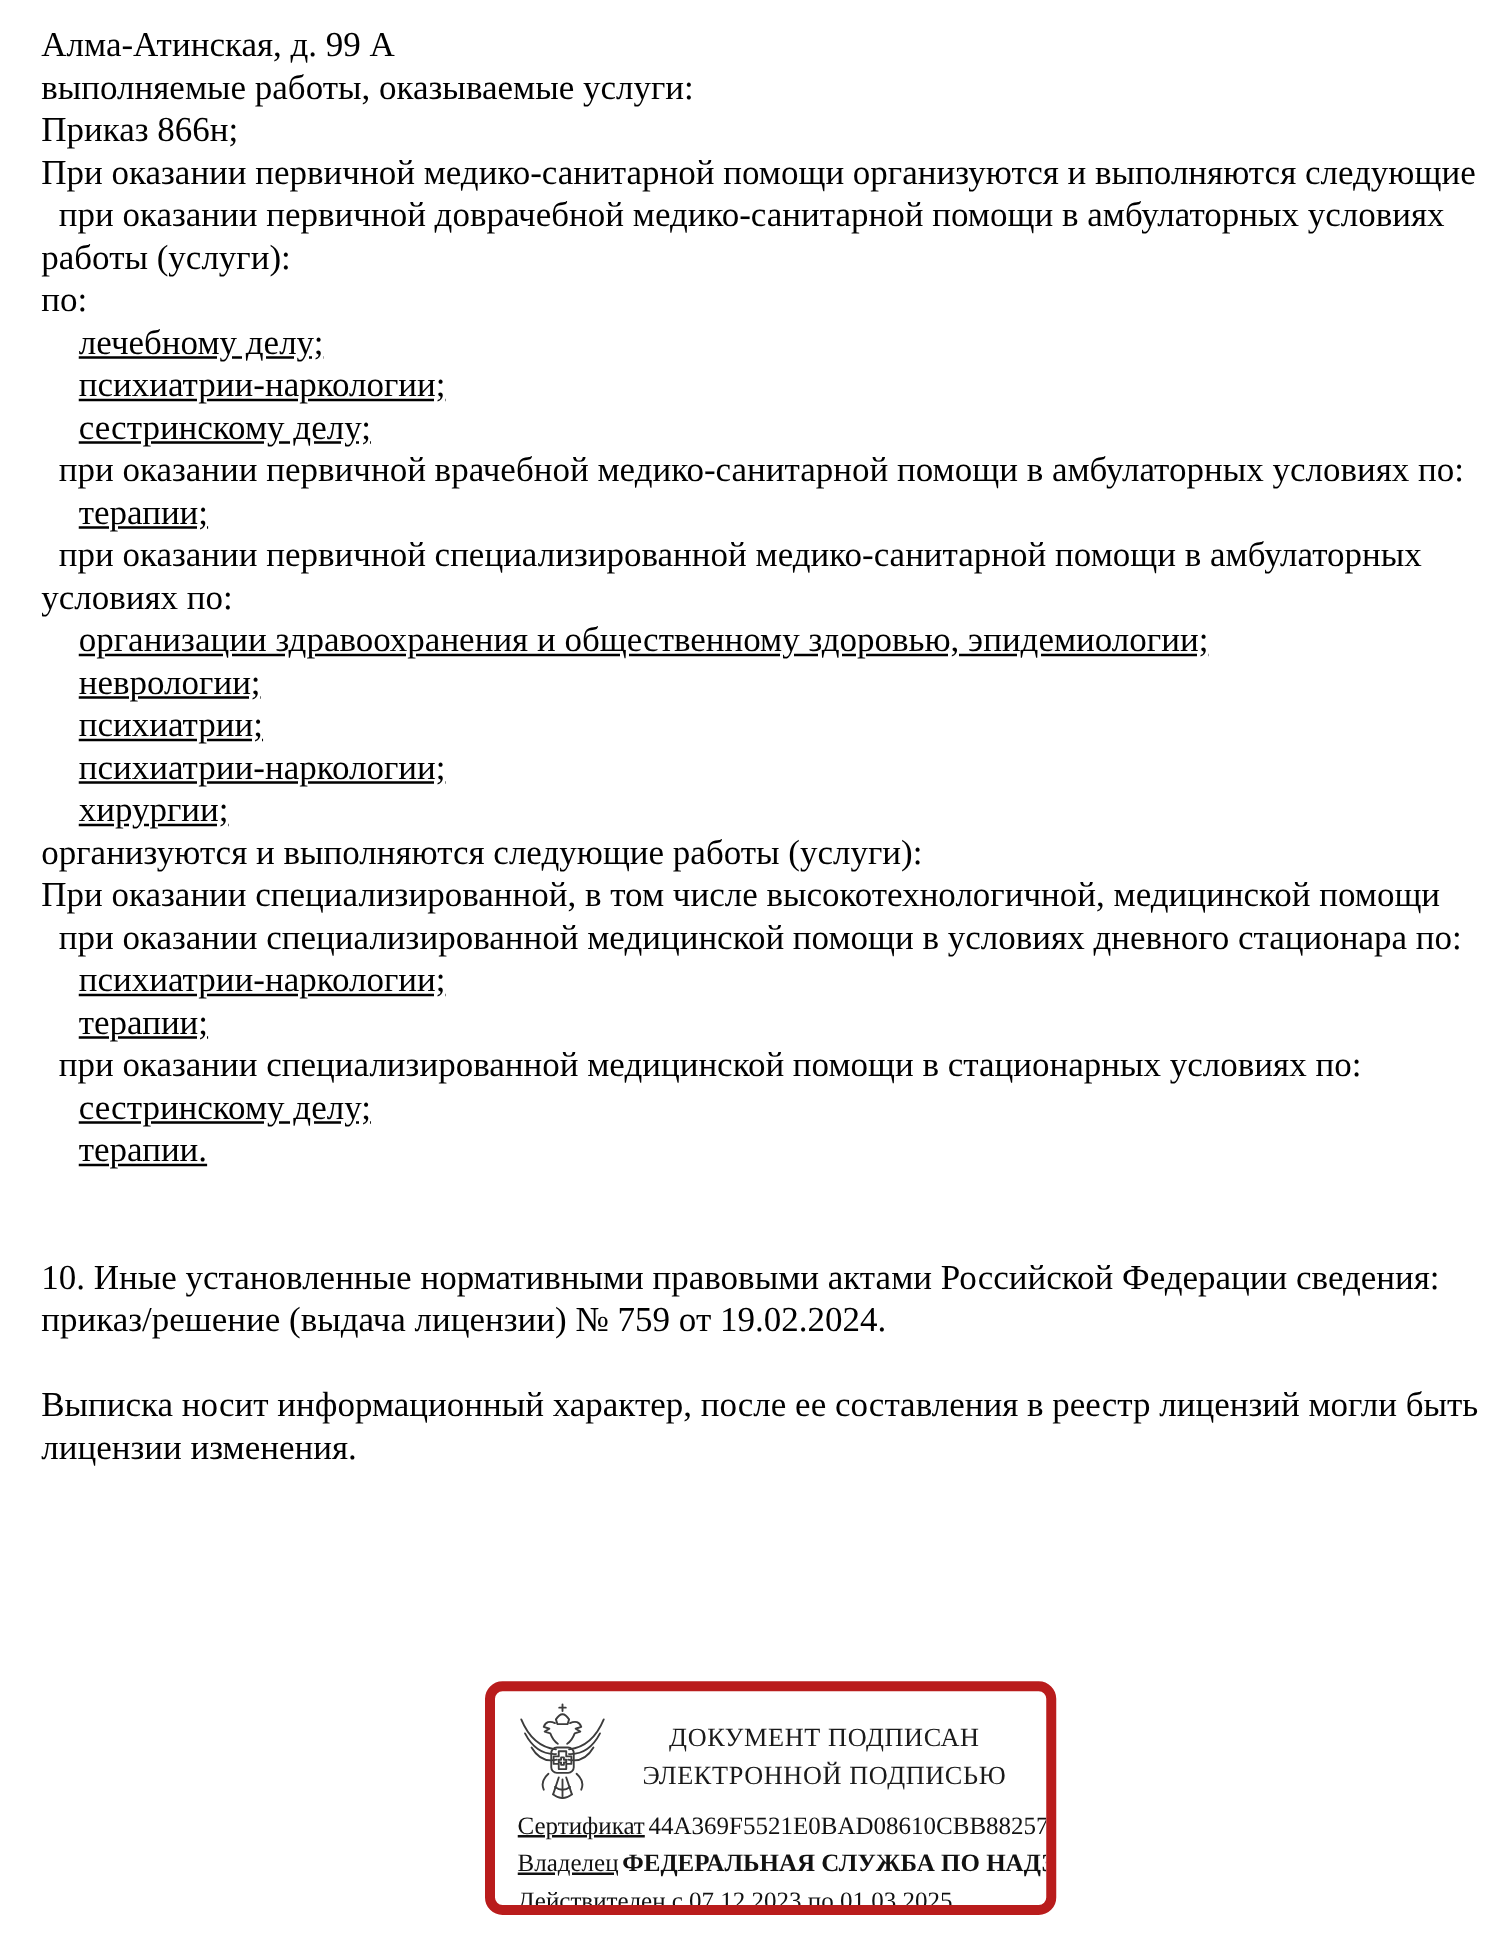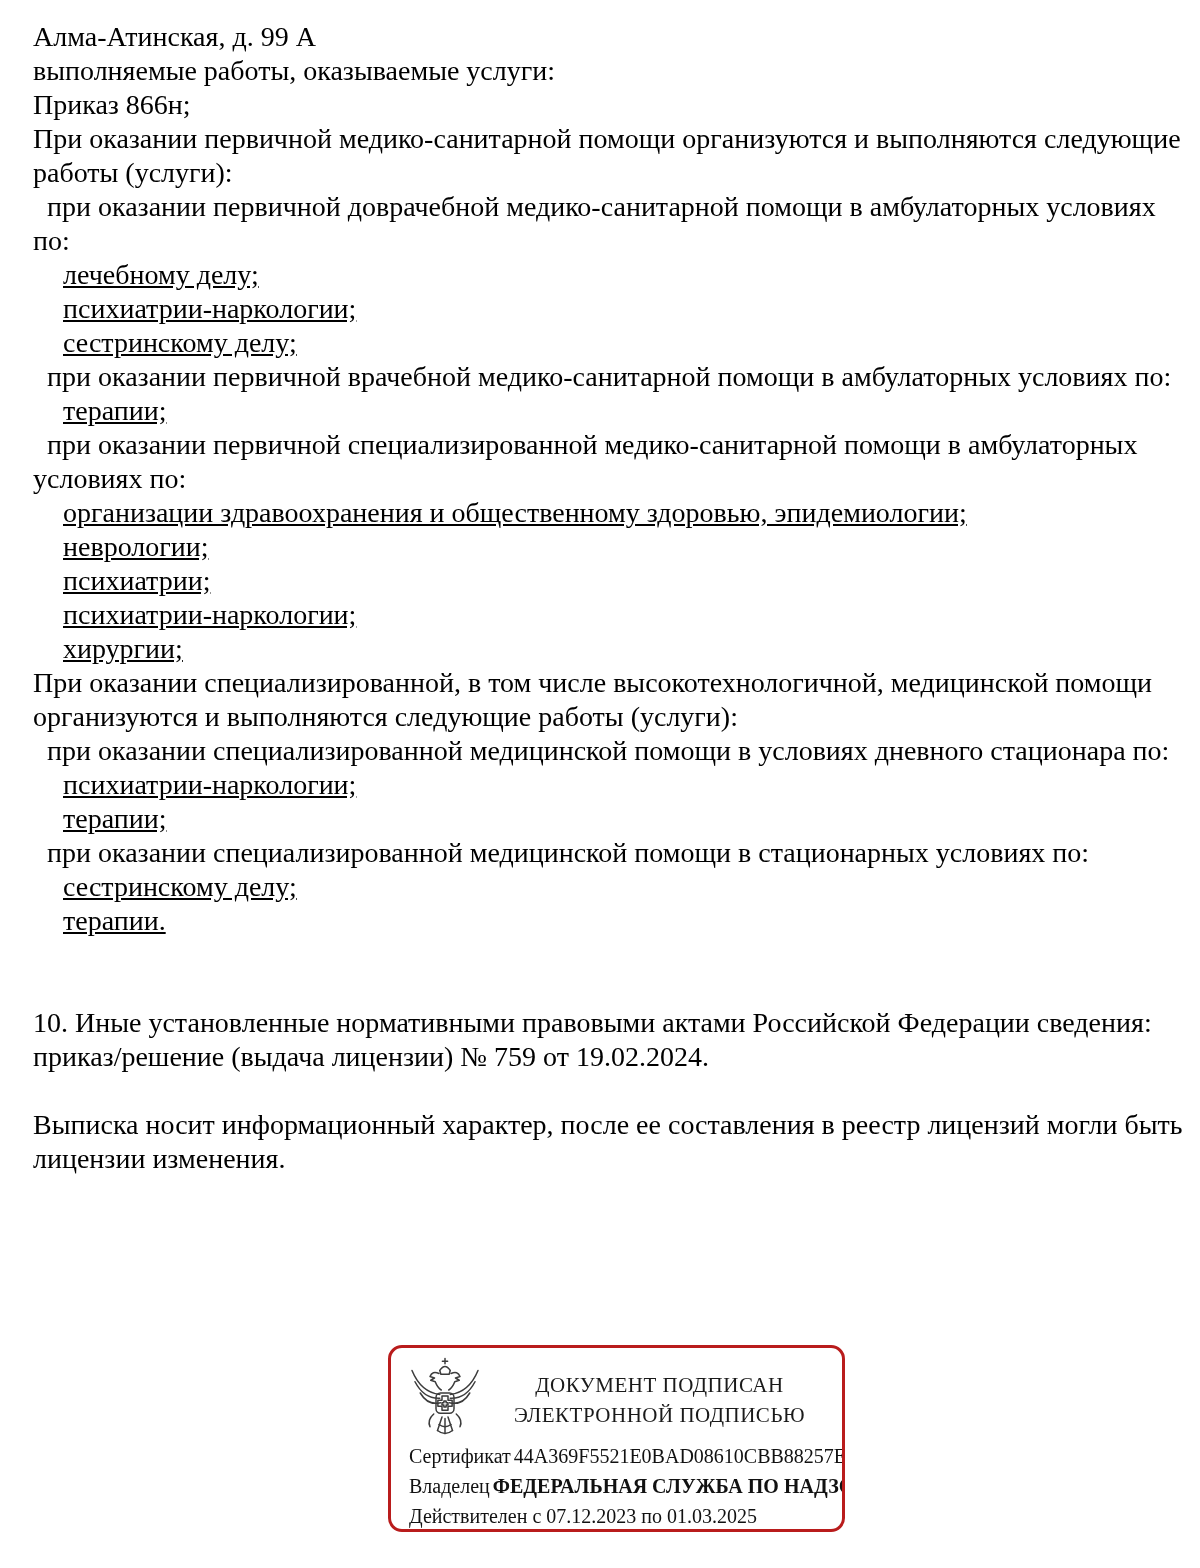--- a/index.html
+++ b/index.html
@@ -20,21 +20,21 @@
   .ln { white-space:nowrap; min-height:34px; }
   .ind-1 { padding-left:14px; }
   .ind-2 { padding-left:30px;text-decoration:underline; }
   .blank { min-height:34px; }
 
   .stamp {
     position:absolute;
     left:388px; top:1345px;
     width:457px; height:187px;
     box-sizing:border-box;
-    border:3px solid #b91c1c;
+    border:8px solid #b91c1c;
     border-radius:14px;
     background:#ffffff;
     overflow:hidden;
   }
   .stamp-top {
     display:flex;
     align-items:flex-start;
     height:84px;
     padding:9px 8px 0 14px;
   }
@@ -48,50 +48,50 @@
     letter-spacing:0.5px;
     color:#1a1a1a;
   }
   .stamp-details {
     padding:0 0 0 18px;
     font-size:20px;
     line-height:30px;
     color:#111111;
   }
   .srow { white-space:nowrap; overflow:hidden; }
-  .lbl { margin-right:3px; }
+  .lbl { margin-right:3px;text-decoration:underline; }
   .owner-name { font-weight:bold; }
 </style>
 </head>
 <body>
 
 <div class="page">
 
   <div class="doc-text">
     <div class="ln">Алма-Атинская, д. 99 А</div>
     <div class="ln">выполняемые работы, оказываемые услуги:</div>
     <div class="ln">Приказ 866н;</div>
     <div class="ln">При оказании первичной медико-санитарной помощи организуются и выполняются следующие</div>
+    <div class="ln ind-1">при оказании первичной доврачебной медико-санитарной помощи в амбулаторных условиях</div>
     <div class="ln">работы (услуги):</div>
-    <div class="ln ind-1">при оказании первичной доврачебной медико-санитарной помощи в амбулаторных условиях</div>
     <div class="ln">по:</div>
     <div class="ln ind-2">лечебному делу;</div>
     <div class="ln ind-2">психиатрии-наркологии;</div>
     <div class="ln ind-2">сестринскому делу;</div>
     <div class="ln ind-1">при оказании первичной врачебной медико-санитарной помощи в амбулаторных условиях по:</div>
     <div class="ln ind-2">терапии;</div>
     <div class="ln ind-1">при оказании первичной специализированной медико-санитарной помощи в амбулаторных</div>
     <div class="ln">условиях по:</div>
     <div class="ln ind-2">организации здравоохранения и общественному здоровью, эпидемиологии;</div>
     <div class="ln ind-2">неврологии;</div>
     <div class="ln ind-2">психиатрии;</div>
     <div class="ln ind-2">психиатрии-наркологии;</div>
     <div class="ln ind-2">хирургии;</div>
+    <div class="ln">организуются и выполняются следующие работы (услуги):</div>
     <div class="ln">При оказании специализированной, в том числе высокотехнологичной, медицинской помощи</div>
-    <div class="ln">организуются и выполняются следующие работы (услуги):</div>
     <div class="ln ind-1">при оказании специализированной медицинской помощи в условиях дневного стационара по:</div>
     <div class="ln ind-2">психиатрии-наркологии;</div>
     <div class="ln ind-2">терапии;</div>
     <div class="ln ind-1">при оказании специализированной медицинской помощи в стационарных условиях по:</div>
     <div class="ln ind-2">сестринскому делу;</div>
     <div class="ln ind-2">терапии.</div>
     <div class="ln blank"></div>
     <div class="ln blank"></div>
     <div class="ln">10. Иные установленные нормативными правовыми актами Российской Федерации сведения:</div>
     <div class="ln">приказ/решение (выдача лицензии) № 759 от 19.02.2024.</div>

